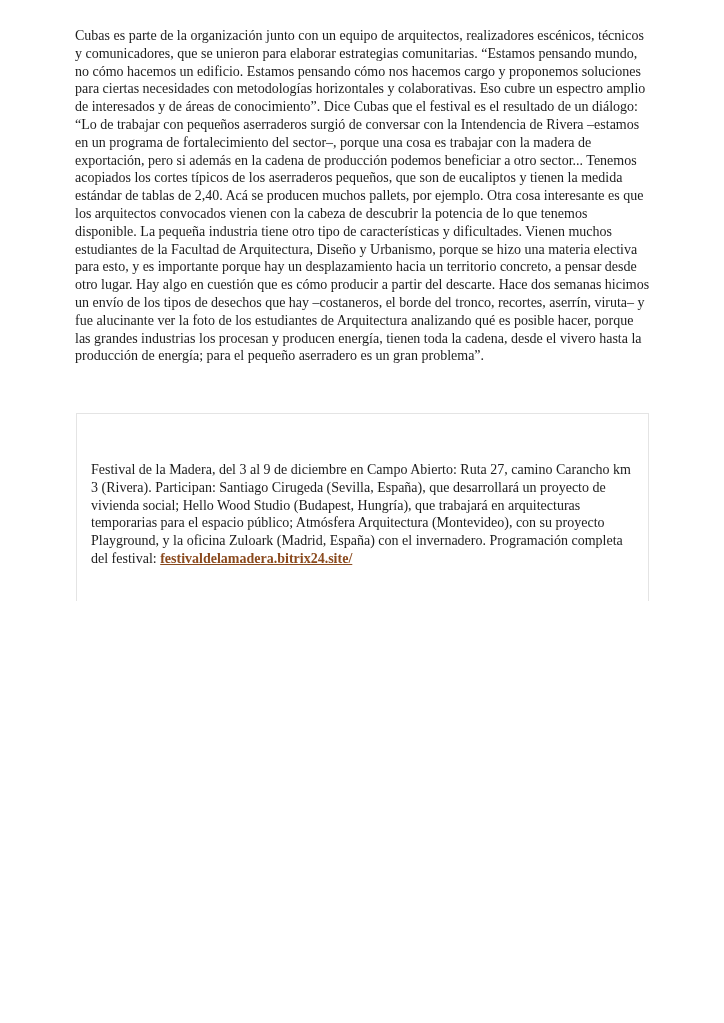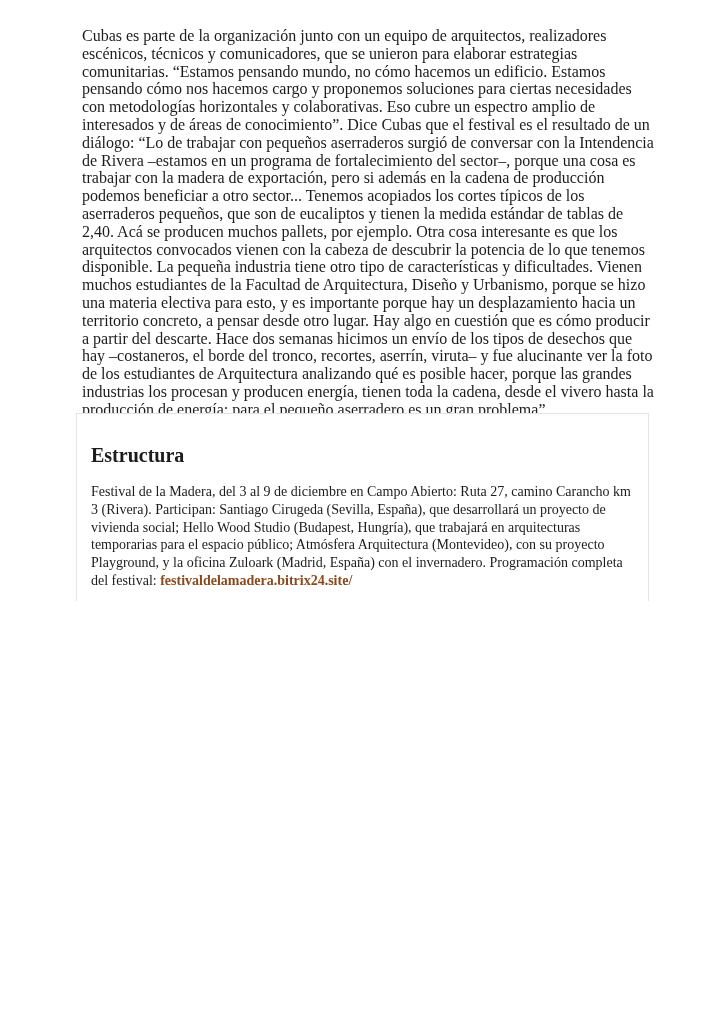--- a/index.html
+++ b/index.html
@@ -12,24 +12,24 @@
   .page {
     position: relative;
     width: 724px;
     height: 1023px;
     background: #ffffff;
     overflow: hidden;
     font-family: "Liberation Serif", serif;
   }
   .article-text {
     position: absolute;
-    left: 82px;
+    left: 75px;
     top: 27px;
     width: 575px;
-    font-size: 16px;
+    font-size: 14px;
     line-height: 17.8px;
     color: var(--text);
     text-align: left;
     margin: 0;
   }
   .info-box {
     position: absolute;
     left: 76px;
     top: 413px;
     width: 573px;
@@ -51,20 +51,21 @@
   }
   .info-box-text {
     margin: 17px 0 0 0;
     font-size: 14px;
     line-height: 17.8px;
     color: var(--text);
   }
   .festival-link {
     color: var(--link);
     font-weight: bold;
+    text-decoration: underline;
     cursor: pointer;
   }
   .footer-url {
     position: absolute;
     left: 47px;
     top: 603px;
     font-family: "Liberation Sans", sans-serif;
     font-size: 9.5px;
     line-height: 12px;
     color: var(--footer_text);
@@ -72,18 +73,17 @@
   }
 </style>
 </head>
 <body>
 
 <div class="page">
 
   <p class="article-text">Cubas es parte de la organización junto con un equipo de arquitectos, realizadores escénicos, técnicos y comunicadores, que se unieron para elaborar estrategias comunitarias. “Estamos pensando mundo, no cómo hacemos un edificio. Estamos pensando cómo nos hacemos cargo y proponemos soluciones para ciertas necesidades con metodologías horizontales y colaborativas. Eso cubre un espectro amplio de interesados y de áreas de conocimiento”. Dice Cubas que el festival es el resultado de un diálogo: “Lo de trabajar con pequeños aserraderos surgió de conversar con la Intendencia de Rivera –estamos en un programa de fortalecimiento del sector–, porque una cosa es trabajar con la madera de exportación, pero si además en la cadena de producción podemos beneficiar a otro sector... Tenemos acopiados los cortes típicos de los aserraderos pequeños, que son de eucaliptos y tienen la medida estándar de tablas de 2,40. Acá se producen muchos pallets, por ejemplo. Otra cosa interesante es que los arquitectos convocados vienen con la cabeza de descubrir la potencia de lo que tenemos disponible. La pequeña industria tiene otro tipo de características y dificultades. Vienen muchos estudiantes de la Facultad de Arquitectura, Diseño y Urbanismo, porque se hizo una materia electiva para esto, y es importante porque hay un desplazamiento hacia un territorio concreto, a pensar desde otro lugar. Hay algo en cuestión que es cómo producir a partir del descarte. Hace dos semanas hicimos un envío de los tipos de desechos que hay –costaneros, el borde del tronco, recortes, aserrín, viruta– y fue alucinante ver la foto de los estudiantes de Arquitectura analizando qué es posible hacer, porque las grandes industrias los procesan y producen energía, tienen toda la cadena, desde el vivero hasta la producción de energía; para el pequeño aserradero es un gran problema”.</p>
 
   <div class="info-box">
-    <h2 class="info-box-heading">Estructura</h2>
     <p class="info-box-text"><span>Festival de la Madera, del 3 al 9 de diciembre en Campo Abierto: Ruta 27, camino Carancho km 3 (Rivera). Participan: Santiago Cirugeda (Sevilla, España), que desarrollará un proyecto de vivienda social; Hello Wood Studio (Budapest, Hungría), que trabajará en arquitecturas temporarias para el espacio público; Atmósfera Arquitectura (Montevideo), con su proyecto Playground, y la oficina Zuloark (Madrid, España) con el invernadero. Programación completa del festival: </span><a class="festival-link">festivaldelamadera.bitrix24.site/</a></p>
   </div>
 
 
 </div>
 
 </body></html>

